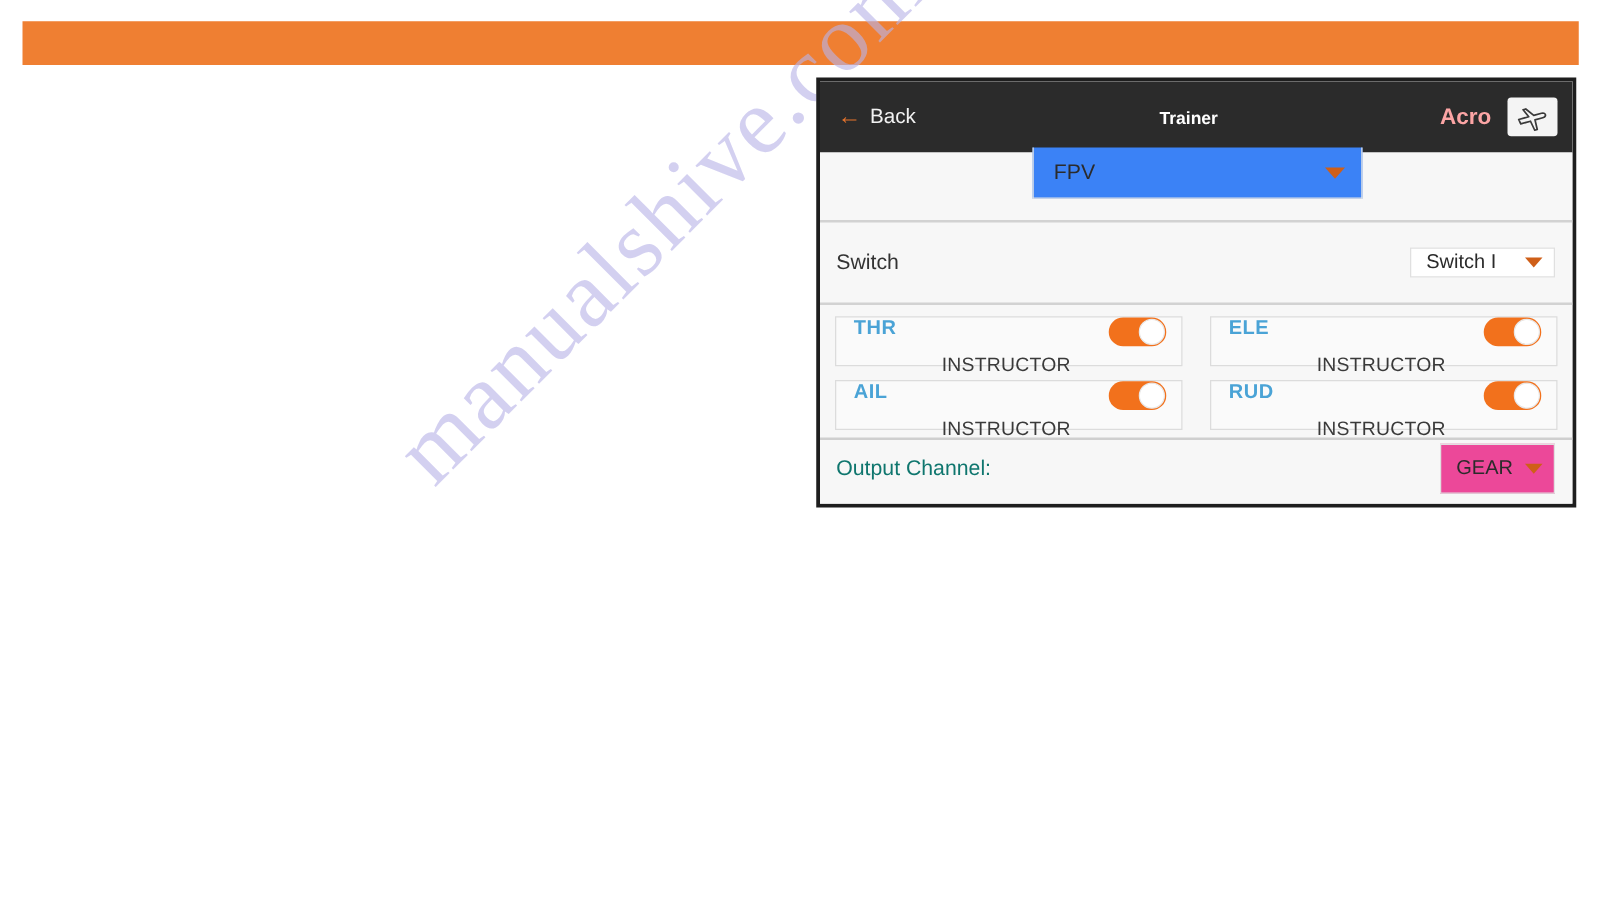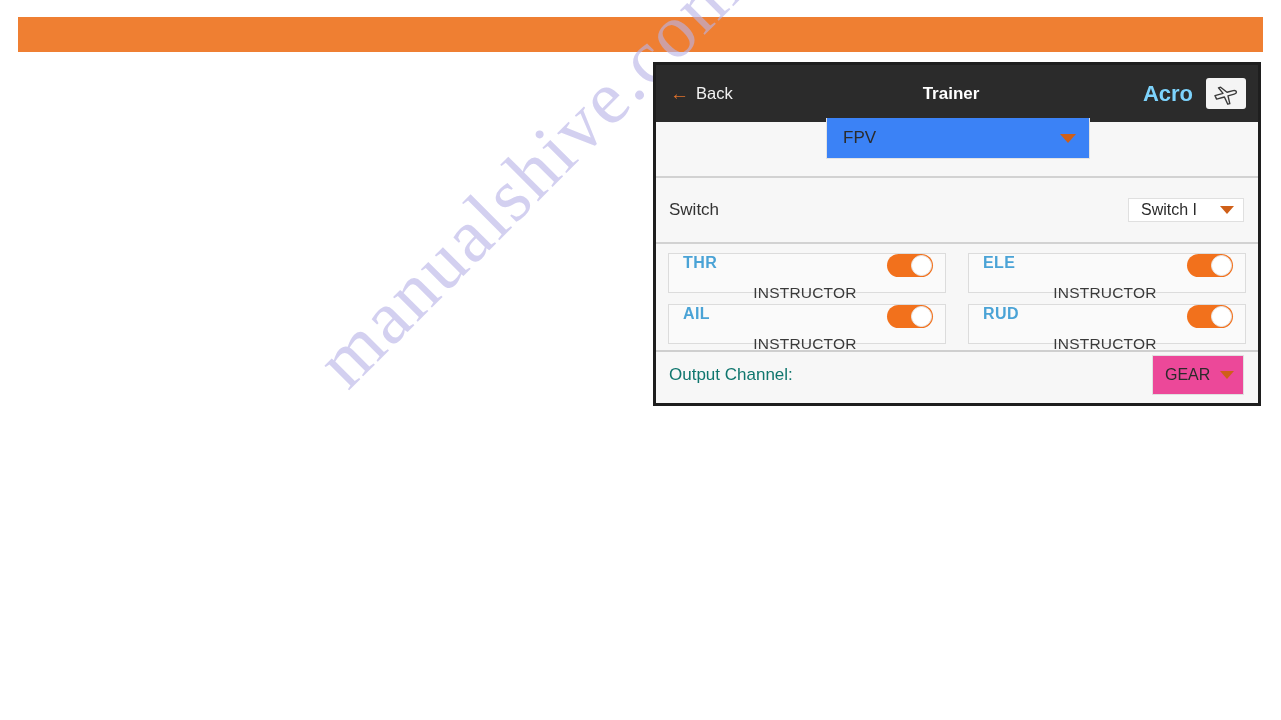--- a/index.html
+++ b/index.html
@@ -89,34 +89,34 @@
     color: #f2f2f2;
     font-size: 16.5px;
     font-weight: normal;
   }
   #panel-title {
     position: absolute;
     left: 0;
     right: 12px;
     text-align: center;
     color: #ffffff;
-    font-size: 17px;
+    font-size: 14px;
     font-weight: bold;
     pointer-events: none;
   }
   #header-right {
     margin-left: auto;
     display: flex;
     align-items: center;
     gap: 13px;
     z-index: 2;
   }
   #model-name {
-    color: #7dd3fc;
-    font-size: 22px;
+    color: #fca5a5;
+    font-size: 18px;
     font-weight: bold;
   }
   #model-icon {
     width: 40px;
     height: 31px;
     background: #f4f4f4;
     border-radius: 3px;
     display: flex;
     align-items: center;
     justify-content: center;

